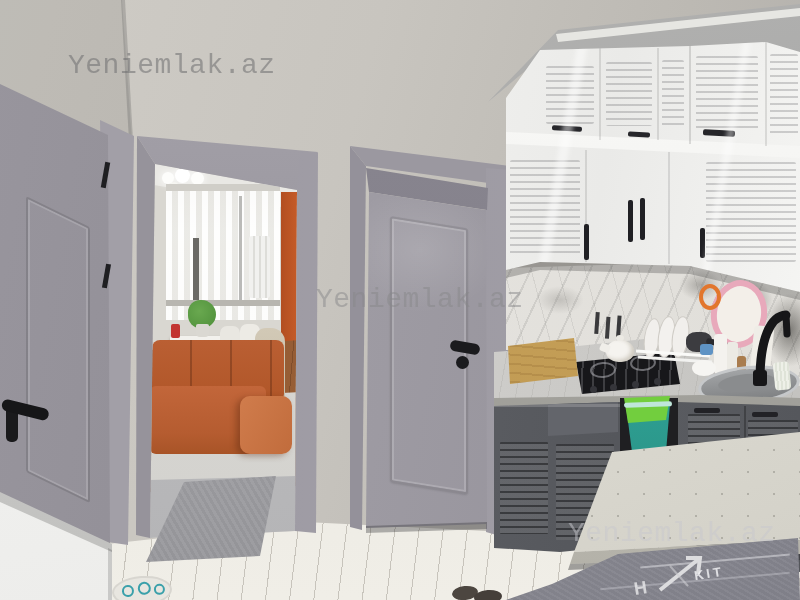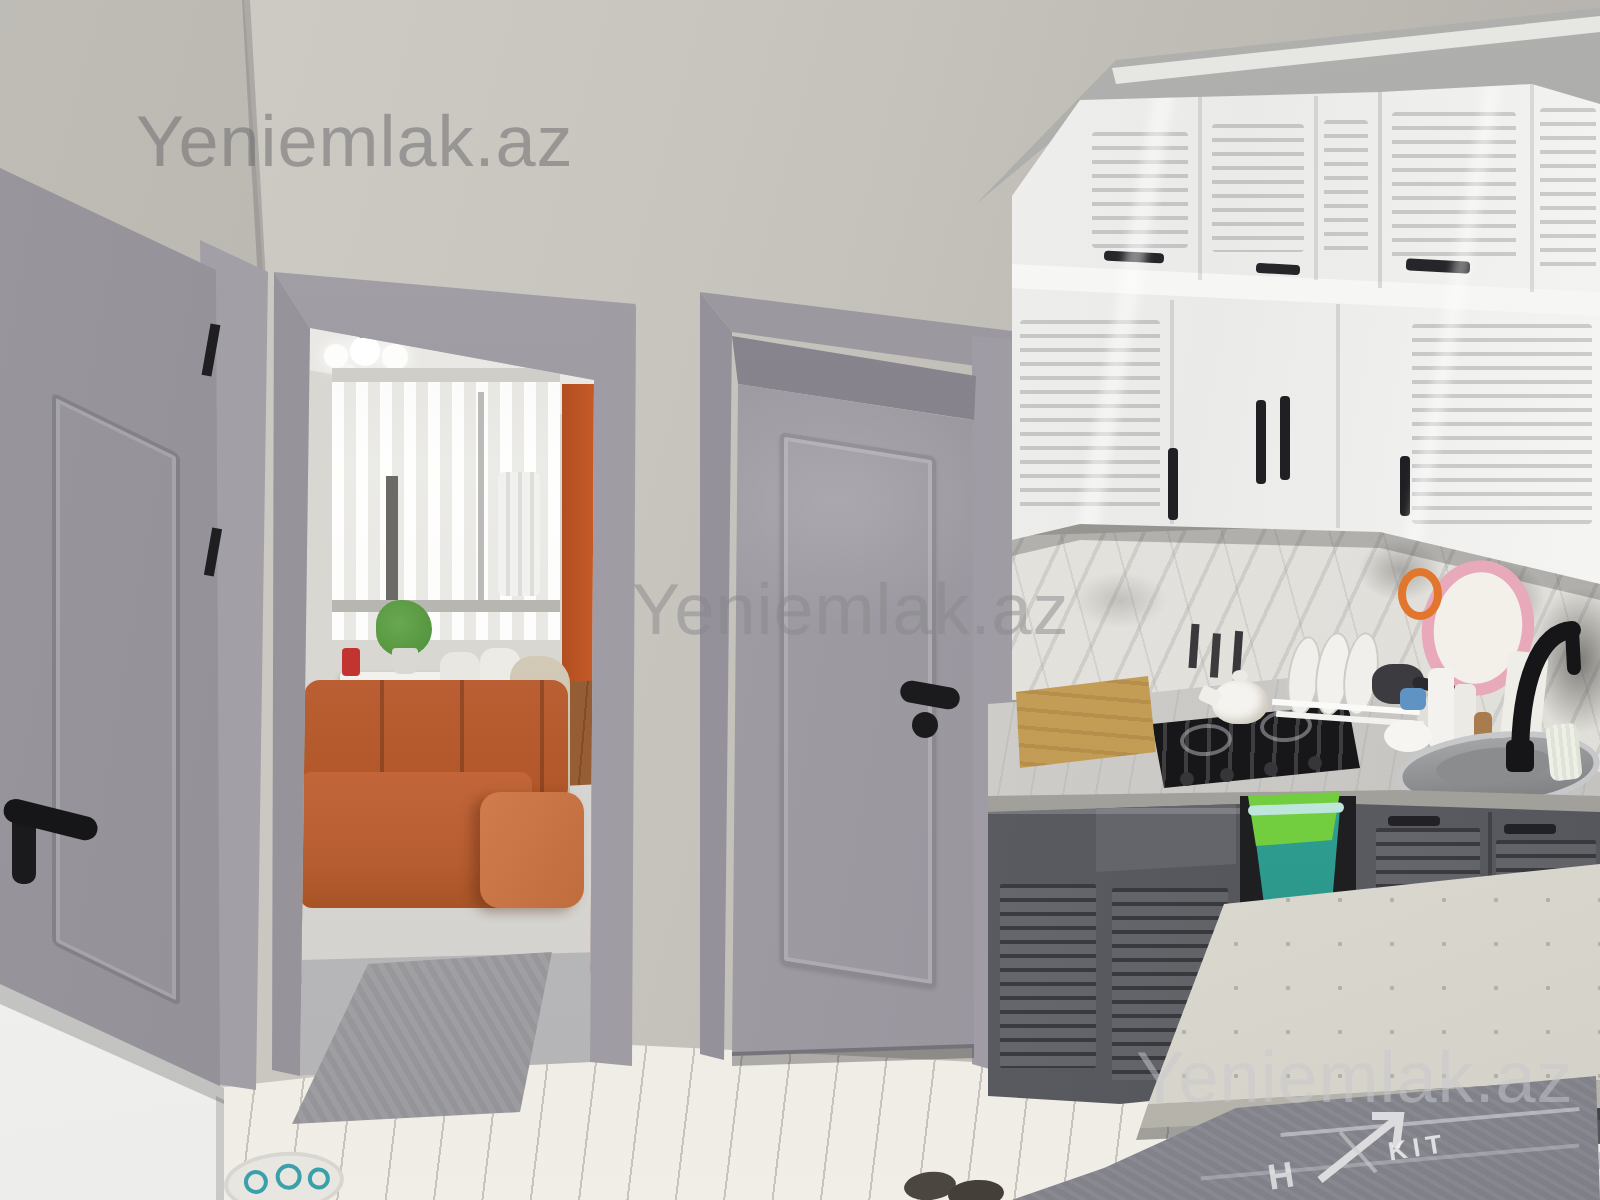--- a/index.html
+++ b/index.html
@@ -11,21 +11,21 @@
   :root{
     --wall:#c8c5bf; --ceiling:#9b9b9d; --door:#9d9aa2; --door-dark:#8e8b93;
     --frame:#a8a5ad; --cabinet-white:#f3f3f1; --cabinet-lower:#5a5c61;
     --counter:#cfcecb; --backsplash:#e9e7e3; --sofa:#c2663a; --accent-wall:#c65c28;
     --wood-floor:#9c6137; --laminate:#ebe9e2; --runner-rug:#9d9da1;
     --kitchen-rug:#8c8c94; --bucket:#2fa496; --bag:#72ce3e; --mirror:#e8a9bb;
     --stove:#17171a; --faucet:#161618; --table:#dedcd3;
   }
   .louv{background-image:repeating-linear-gradient(180deg,rgba(100,100,104,.28) 0 2px,rgba(255,255,255,0) 2px 7px);border-radius:2px;}
   .dlouv{background-image:repeating-linear-gradient(180deg,rgba(0,0,0,.35) 0 2px,rgba(255,255,255,.07) 2px 7px);border-radius:1px;}
-  .wm{color:rgba(120,120,122,.55);font-size:36px;letter-spacing:.5px;white-space:nowrap;}
+  .wm{color:rgba(120,120,122,.55);font-size:28px;letter-spacing:.5px;white-space:nowrap;font-family:Liberation Mono, monospace;}
 </style>
 </head>
 <body>
 
 <div id="stage">
 
   <div class="f" style="background:linear-gradient(105deg,#cfccc6 0%,var(--wall) 40%,#bcb9b3 72%,#b0ada9 100%);"></div>
   <div class="f" style="clip-path:polygon(0px 0px,122px 0px,132px 142px,0px 104px);background:rgba(105,103,100,.16);"></div>
   <div class="f" style="clip-path:polygon(121px 0px,125px 0px,133px 140px,129px 141px);background:rgba(90,90,88,.28);"></div>
   <div class="f" style="clip-path:polygon(488px 102px,558px 30px,800px 4px,800px 70px,536px 62px);background:linear-gradient(170deg,#b4b4b2,var(--ceiling));"></div>

